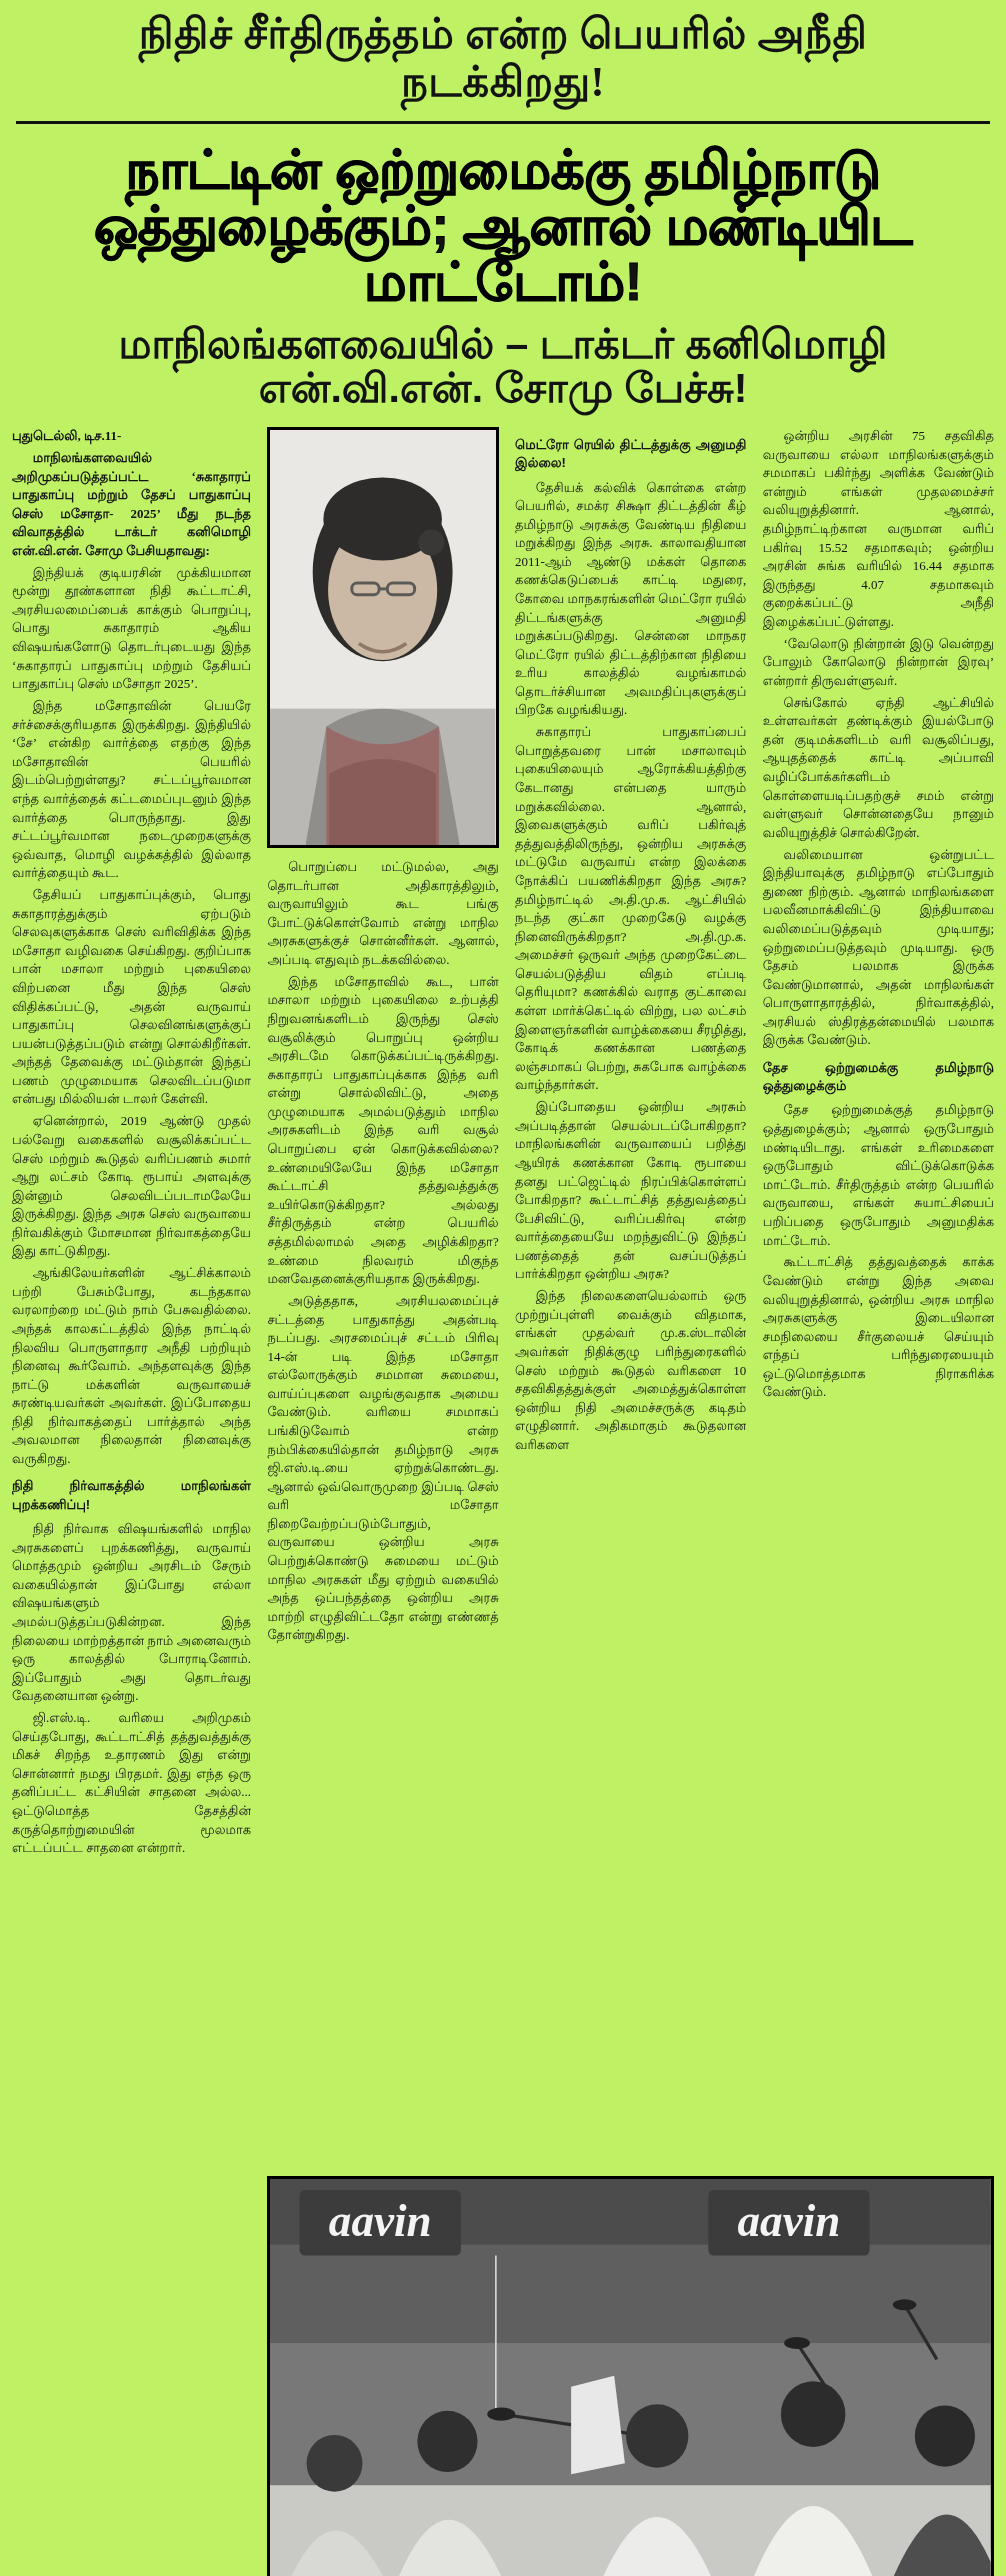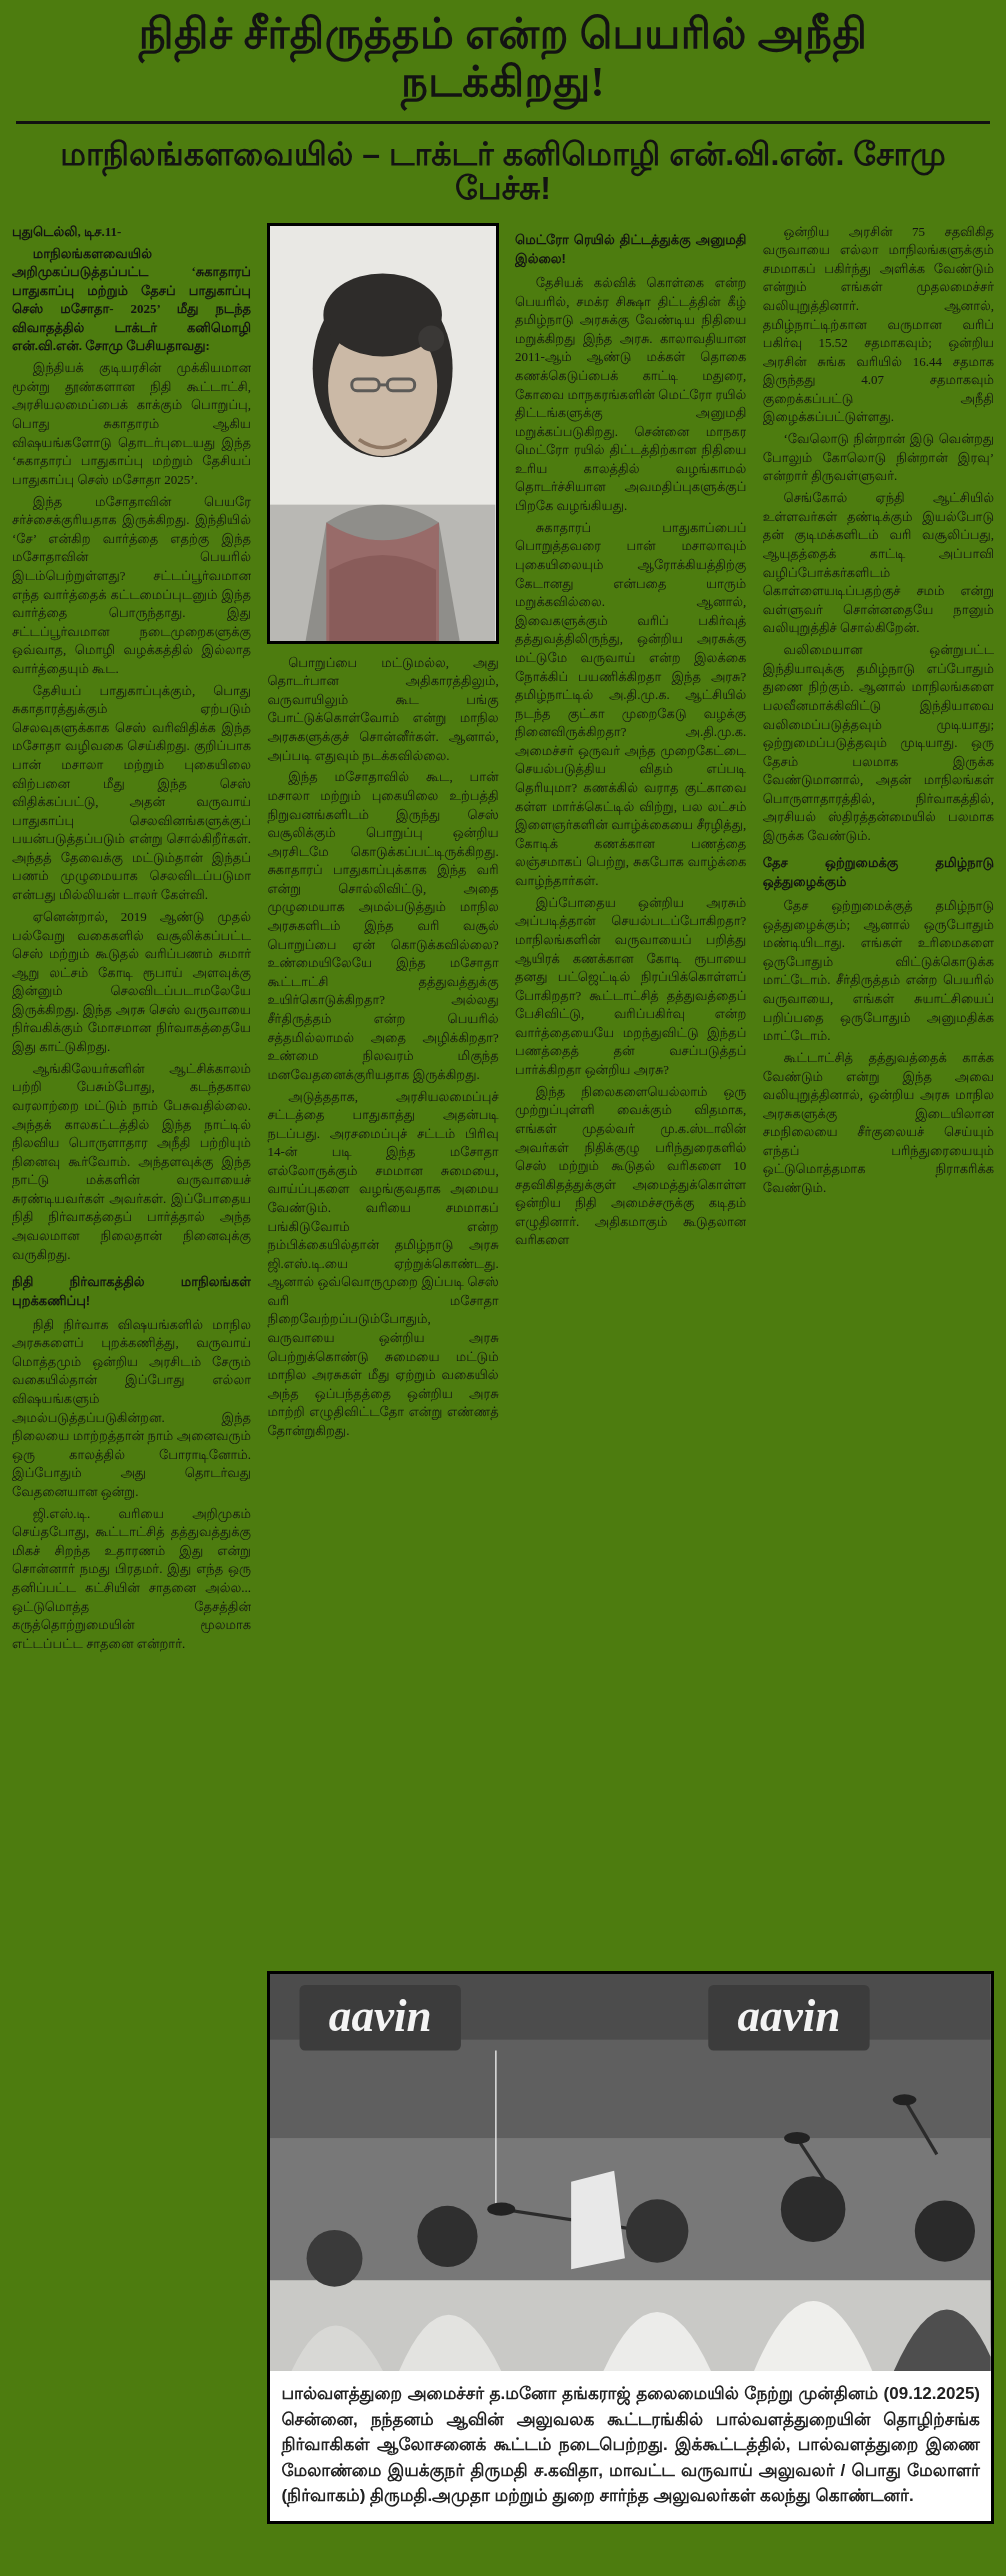--- a/index.html
+++ b/index.html
@@ -1,21 +1,21 @@
 <!DOCTYPE html>
 <html style="font-size:8.8px"><head>
 <meta charset="utf-8">
 <style>
   html,body{margin:0;padding:0;}
   body{background:#888;}
   .page{
     position:relative;
     width:1006px;height:2576px;
     margin:0 auto;
-    background:#4d7c0f;
+    background:#bef264;
     color:#131313;
     font-family:"Liberation Serif", serif;
     overflow:hidden;
   }
   
   .masthead{padding:10px 16.4px 3.3px 16.4px;text-align:center;}
   .headline1{
     display:inline-block;
     font-size:42px;font-weight:bold;letter-spacing:0.5px;
     border-bottom:3.8px solid #111;
@@ -23,21 +23,21 @@
   }
   .headline2{
     margin-top:18.6px;
     font-size:53px;font-weight:900;line-height:1.05;
     font-family:"Liberation Sans", sans-serif;
     letter-spacing:-0.5px;
     -webkit-text-stroke:1.1px #000;
   }
   .headline3{
     margin-top:14.2px;
-    font-size:32px;font-weight:900;line-height:1.05;
+    font-size:41px;font-weight:900;line-height:1.05;
     font-family:"Liberation Sans", sans-serif;
   }
   
   .body-grid{
     display:flex;gap:16.4px;
     padding:14.2px 12px 0 12px;
     align-items:flex-start;
   }
   .colA{width:239px;flex:0 0 239px;height:2370px;overflow:hidden;}
   .right-zone{flex:1;display:flex;flex-direction:column;min-width:0;}
@@ -77,20 +77,21 @@
     text-align:justify;
   }
 </style>
 </head>
 <body>
 
 <div class="page">
 
   <div class="masthead">
     <div class="headline1">நிதிச் சீர்திருத்தம் என்ற பெயரில் அநீதி நடக்கிறது!</div>
+    <div class="headline2">நாட்டின் ஒற்றுமைக்கு தமிழ்நாடு ஒத்துழைக்கும்; ஆனால் மண்டியிட மாட்டோம்!</div>
     <div class="headline3">மாநிலங்களவையில் – டாக்டர் கனிமொழி என்.வி.என். சோமு பேச்சு!</div>
   </div>
 
   <div class="body-grid">
 
     <div class="colA col">
       <p class="dateline">புதுடெல்லி, டிச.11-</p>
       <p class="lead">மாநிலங்களவையில் அறிமுகப்படுத்தப்பட்ட ‘சுகாதாரப் பாதுகாப்பு மற்றும் தேசப் பாதுகாப்பு செஸ் மசோதா- 2025’ மீது நடந்த விவாதத்தில் டாக்டர் கனிமொழி என்.வி.என். சோமு பேசியதாவது:</p>
       <p>இந்தியக் குடியரசின் முக்கியமான மூன்று தூண்களான நிதி கூட்டாட்சி, அரசியலமைப்பைக் காக்கும் பொறுப்பு, பொது சுகாதாரம் ஆகிய விஷயங்களோடு தொடர்புடையது இந்த ‘சுகாதாரப் பாதுகாப்பு மற்றும் தேசியப் பாதுகாப்பு செஸ் மசோதா 2025’.</p>
       <p>இந்த மசோதாவின் பெயரே சர்ச்சைக்குரியதாக இருக்கிறது. இந்தியில் ‘சே’ என்கிற வார்த்தை எதற்கு இந்த மசோதாவின் பெயரில் இடம்பெற்றுள்ளது? சட்டப்பூர்வமான எந்த வார்த்தைக் கட்டமைப்புடனும் இந்த வார்த்தை பொருந்தாது. இது சட்டப்பூர்வமான நடைமுறைகளுக்கு ஒவ்வாத, மொழி வழக்கத்தில் இல்லாத வார்த்தையும் கூட.</p>

